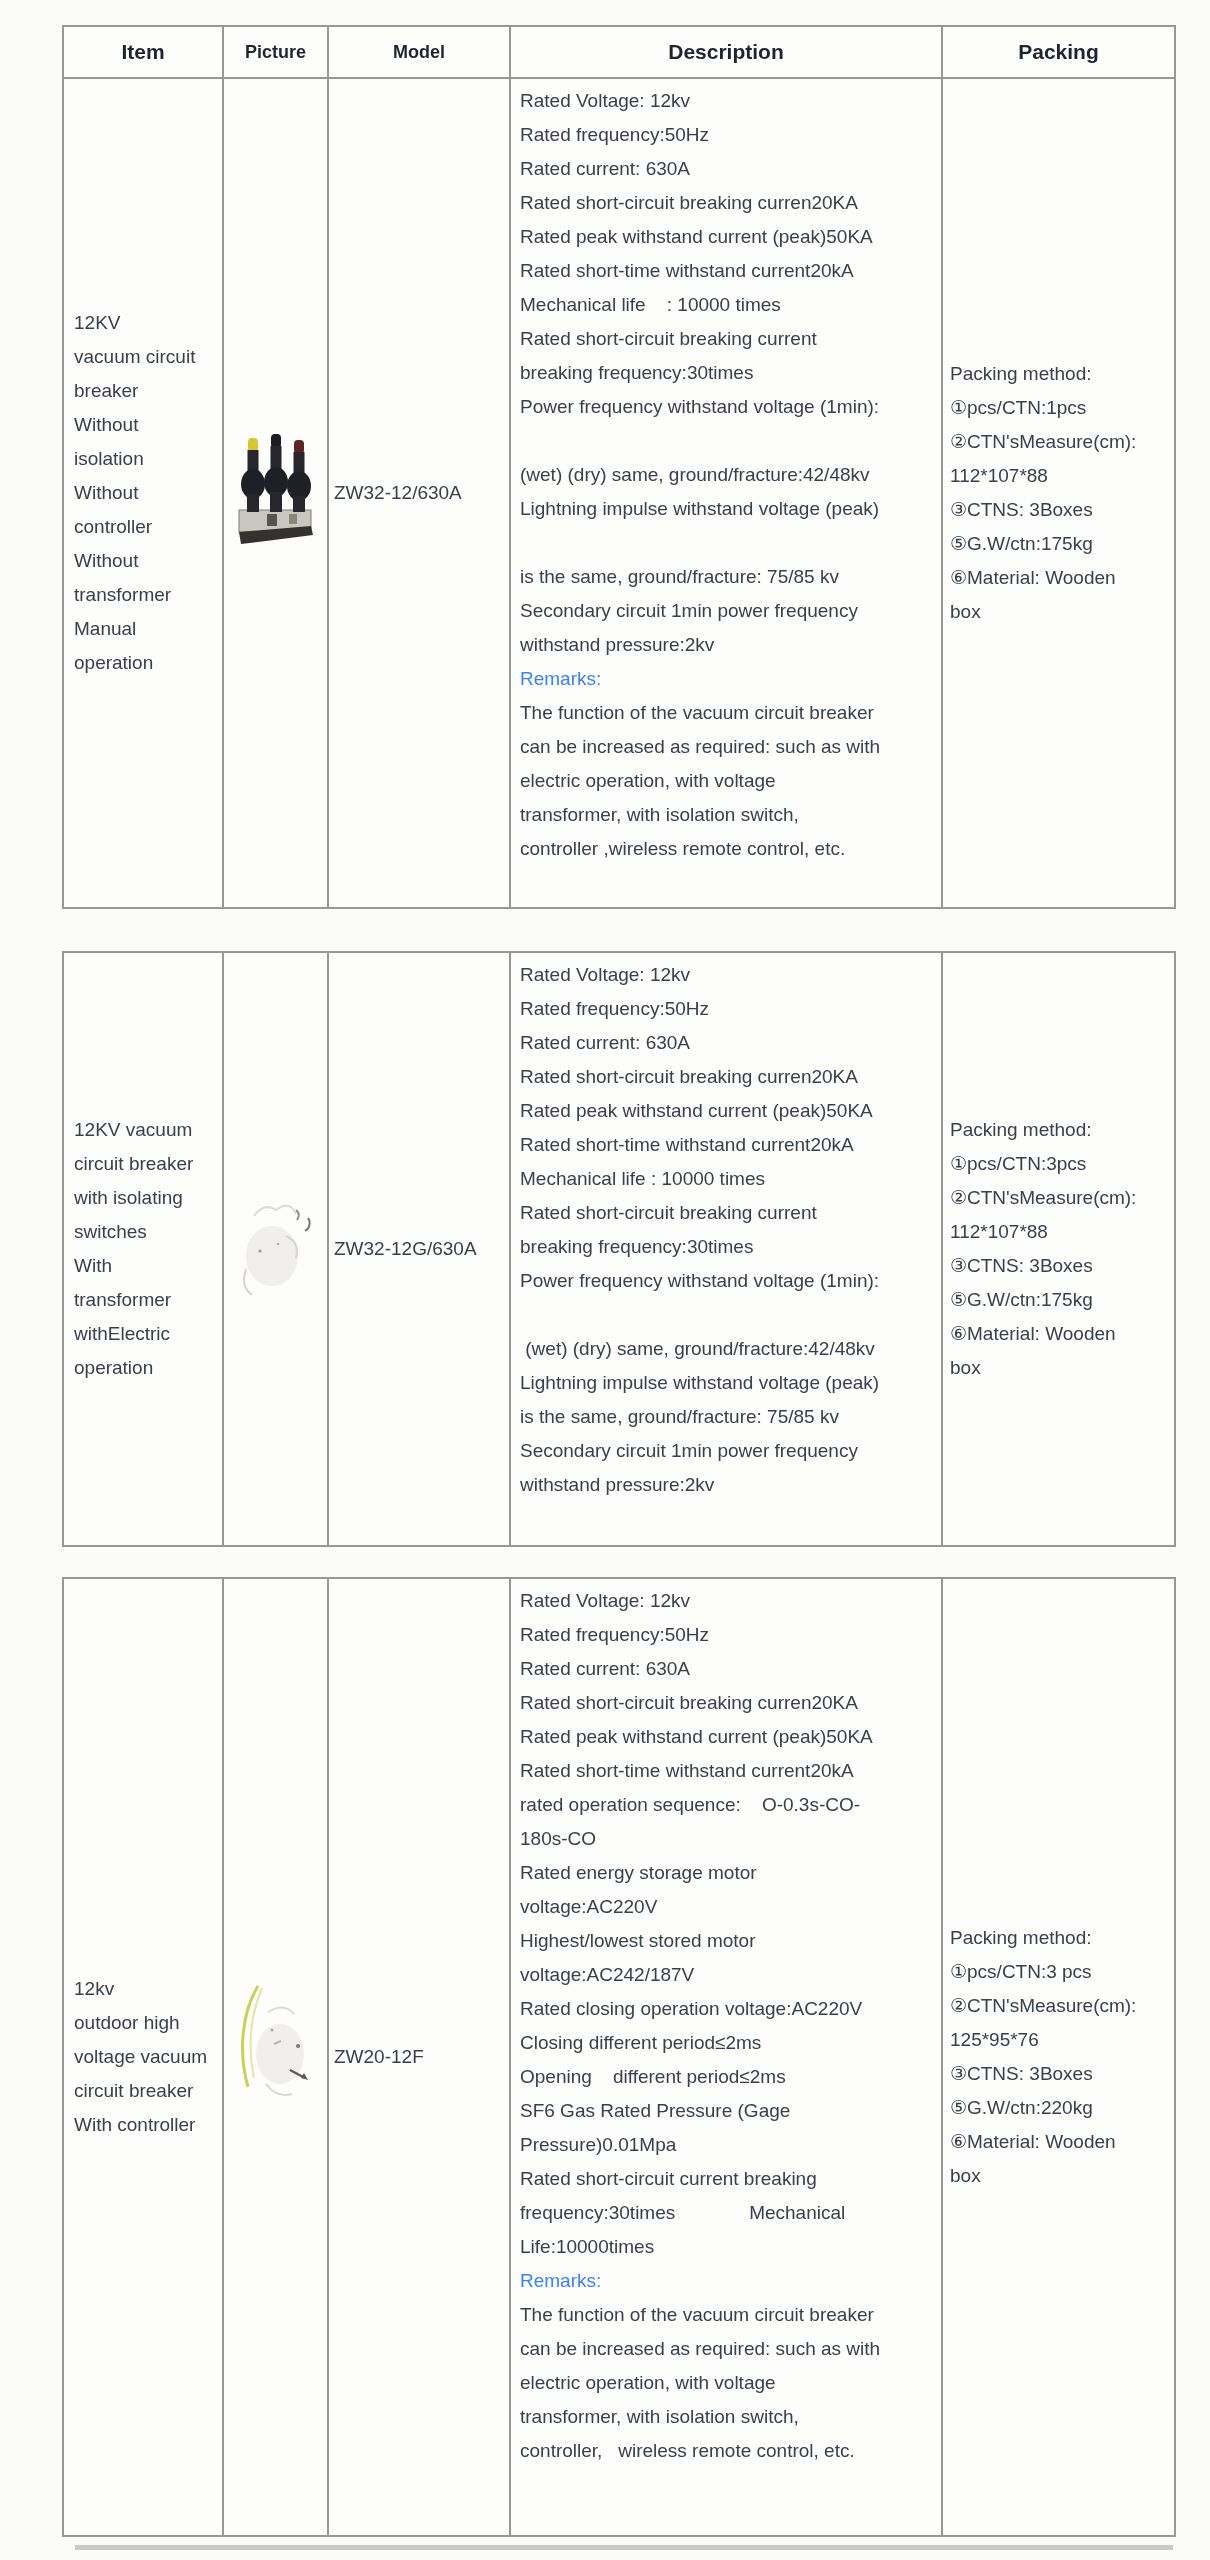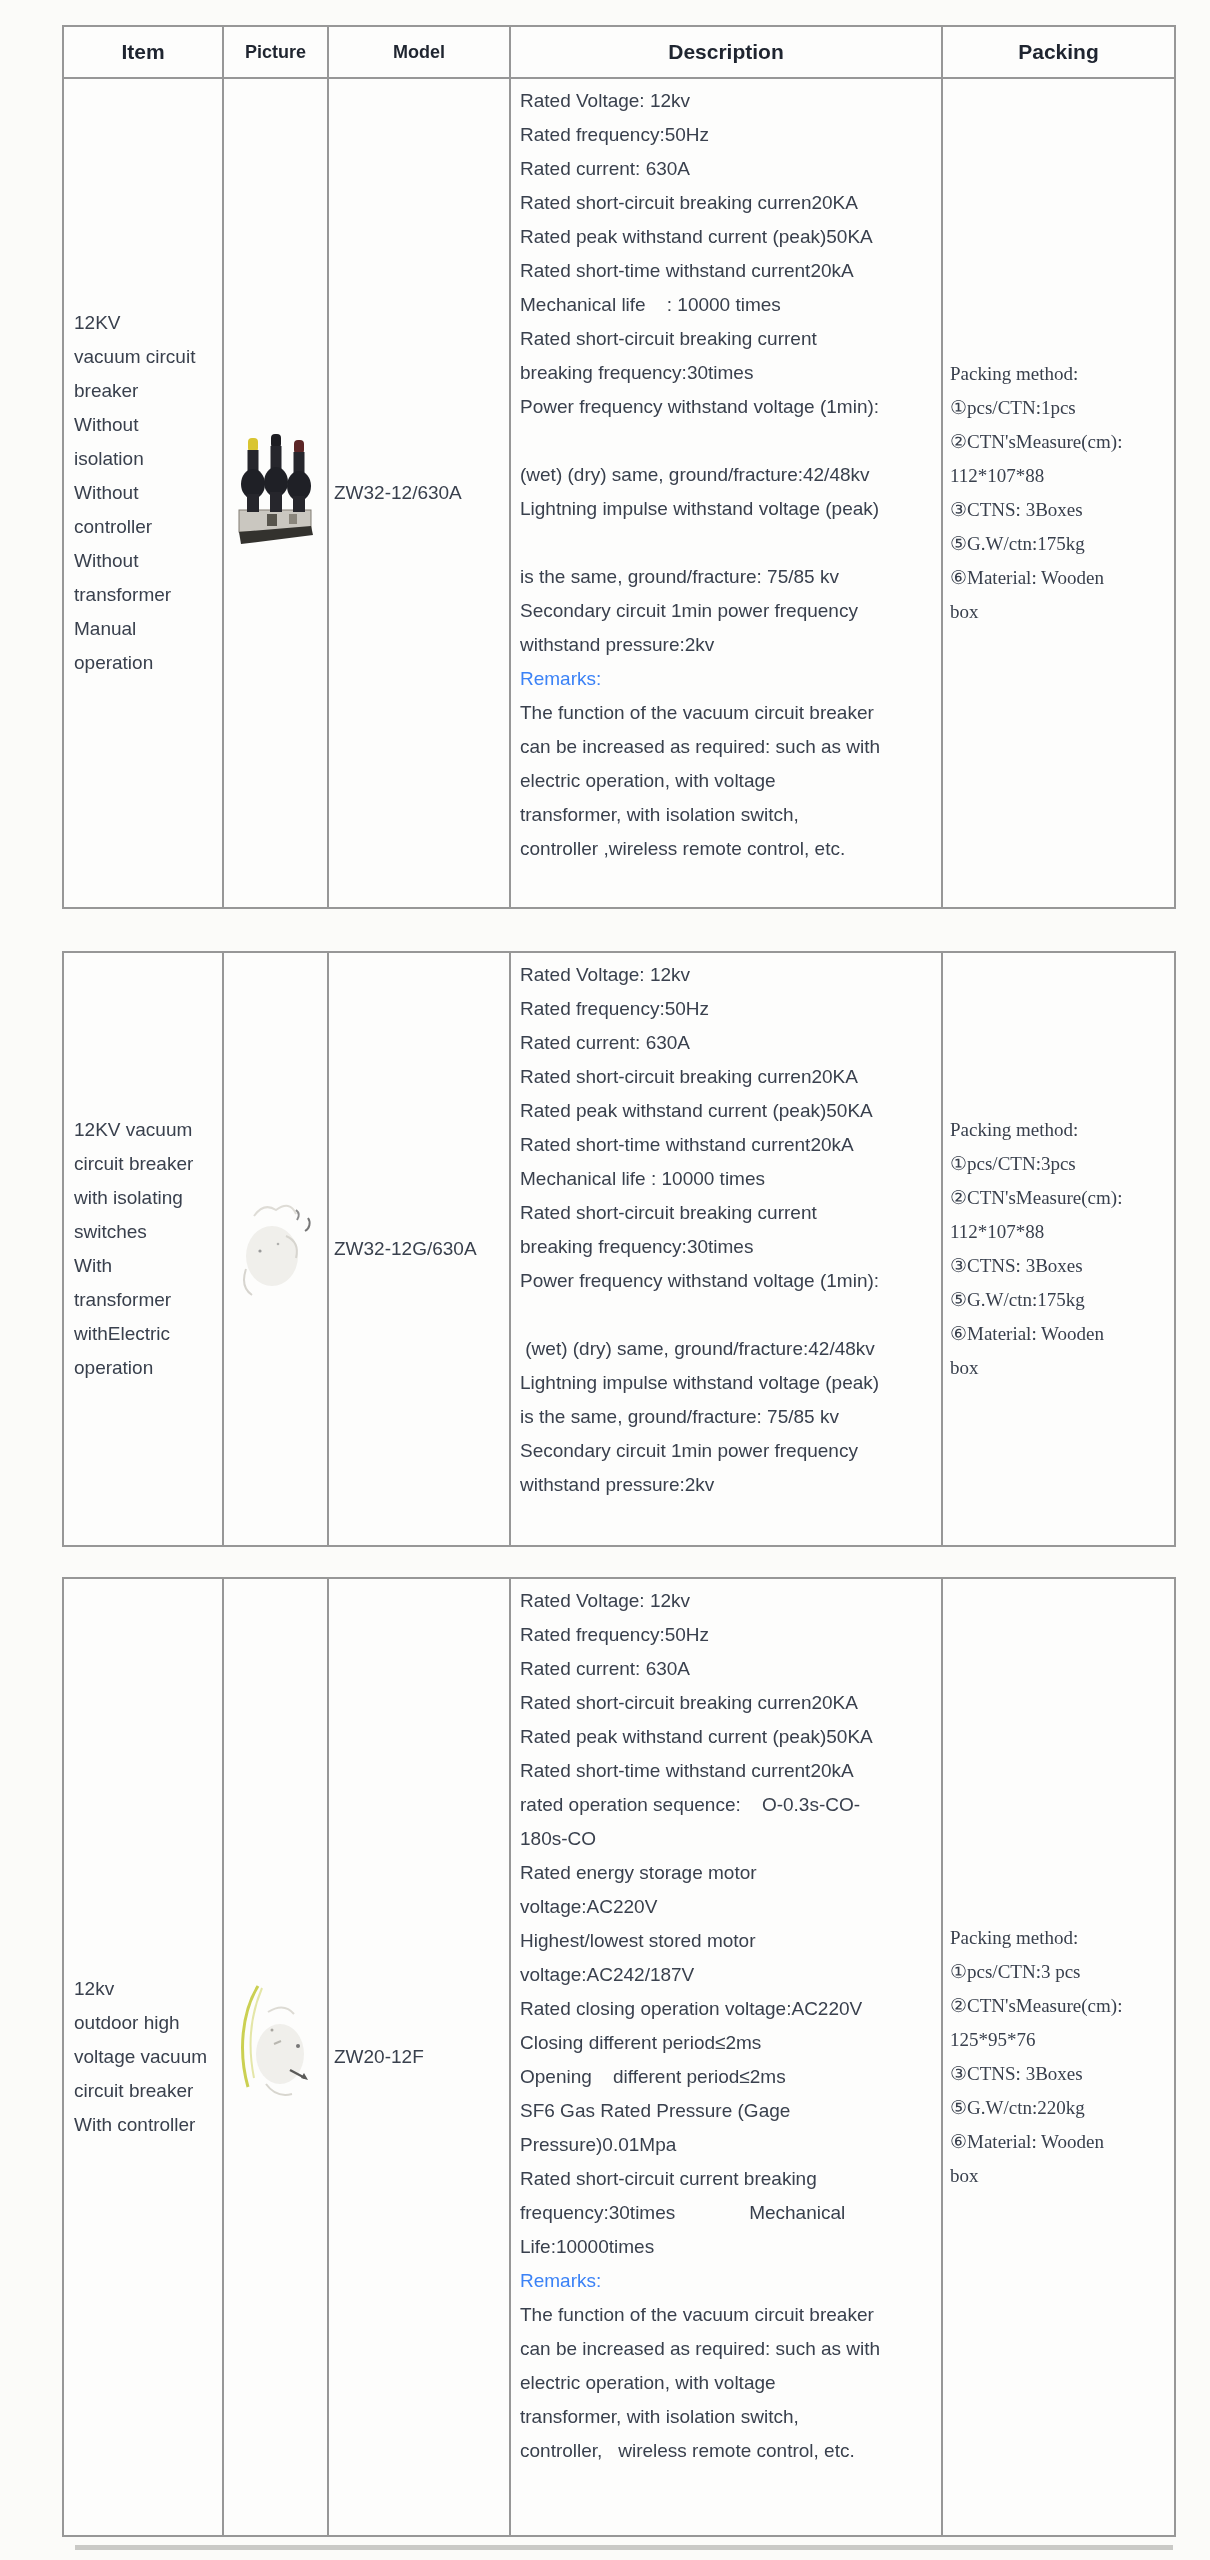--- a/index.html
+++ b/index.html
@@ -49,21 +49,21 @@
   .t1 td { height: 830px; }
   .t2 td { height: 594px; }
   .t3 td { height: 958px; }
 
   .pre { white-space: pre-wrap; }
 
   .cell-item  { padding: 0 4px 0 10px; }
   .cell-pic   { text-align: center; }
   .cell-model { padding: 0 2px 0 5px; border-radius: 29px; }
   .cell-desc  { vertical-align: top; padding: 5px 4px 0 9px; }
-  .cell-pack  { padding: 0 4px 0 7px; font-family: Liberation Serif, serif; }
+  .cell-pack  { padding: 0 4px 0 7px; }
 
   .remarks { color: #3b82f6; font-weight: normal; line-height: 34px; }
 
   .pic-wrap { display: flex; justify-content: center; align-items: center; }
 
   .gap42 { height: 42px; }
   .gap30 { height: 30px; }
 
   .cut-line {
     width: 1098px;

